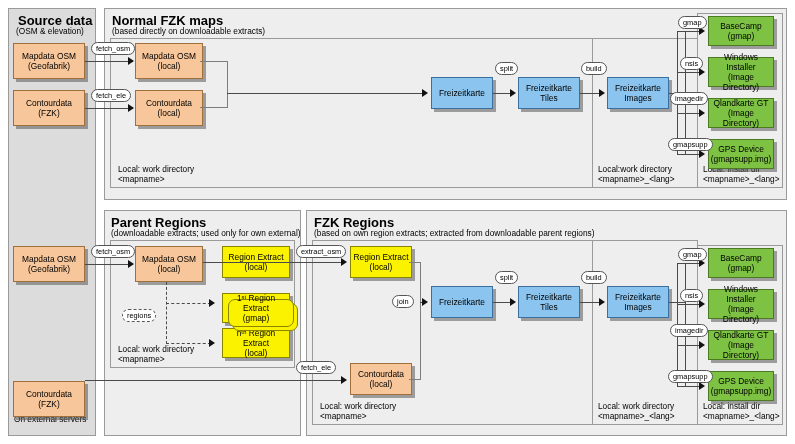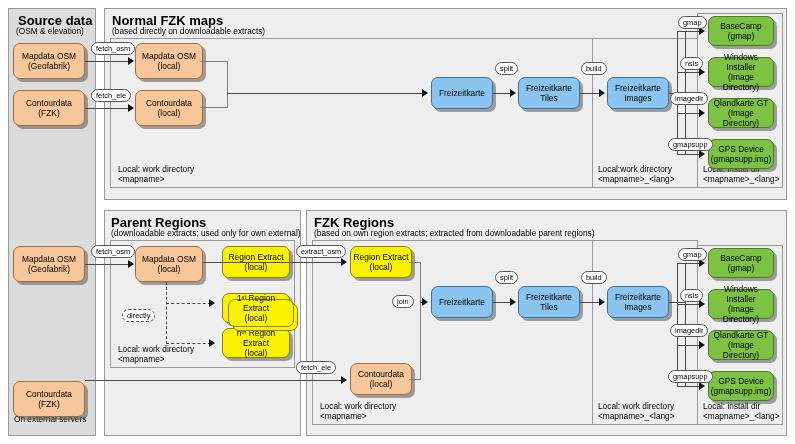--- a/index.html
+++ b/index.html
@@ -9,21 +9,21 @@
   
   .grp{position:absolute;box-sizing:border-box;background:#eeeeee;border:1px solid #9a9a9a;}
   .subgrp{position:absolute;box-sizing:border-box;background:#eeeeee;border:1px solid #9a9a9a;}
   .srcpanel{position:absolute;box-sizing:border-box;background:#dcdcdc;border:1px solid #9a9a9a;}
 
   .grp-title{position:absolute;font-weight:bold;font-size:13px;color:#000;white-space:nowrap;}
   .grp-sub{position:absolute;font-size:8.3px;color:#000;white-space:nowrap;}
   .panel-note{position:absolute;font-size:8.3px;color:#000;line-height:10px;white-space:pre-line;}
 
   
-  .node{position:absolute;box-sizing:border-box;border-radius:7px;border:1px solid #5a5a5a;
+  .node{position:absolute;box-sizing:border-box;border-radius:0;border:1px solid #5a5a5a;
         display:flex;align-items:center;justify-content:center;text-align:center;
         font-size:8.4px;line-height:10px;color:#000;white-space:pre-line;
         box-shadow:3px 3px 0 rgba(90,90,90,.55);}
   .n-orange{background:#f7c69a;border-color:#a0703c;}
   .n-blue{background:#8bc4ee;border-color:#3b6f9e;}
   .n-yellow{background:#fbf200;border-color:#8a8400;}
   .n-green{background:#7dc242;border-color:#4c7a22;}
 
   
   .stack::before,.stack::after{content:"";position:absolute;border-radius:7px;border:1px solid #8a8400;background:#fbf200;z-index:-1;}
@@ -148,36 +148,36 @@
 
   <div class="subgrp" style="left:110px;top:240px;width:185px;height:128px;"></div>
   <div class="panel-note" style="left:118px;top:344px;">Local: work directory
 &lt;mapname&gt;</div>
 
   <div class="node n-orange" style="left:135px;top:246px;width:68px;height:36px;">Mapdata OSM
 (local)</div>
   <div class="node n-yellow" style="left:222px;top:246px;width:68px;height:32px;">Region Extract
 (local)</div>
   <div class="node n-yellow stack" style="left:222px;top:293px;width:68px;height:30px;">1ˢᵗ Region Extract
-(local)</div>
+(gmap)</div>
   <div class="node n-yellow" style="left:222px;top:328px;width:68px;height:30px;">nᵗʰ Region Extract
 (local)</div>
 
   <div class="ln lnh" style="left:85px;top:264px;width:48px;"></div>
   <div class="arw" style="left:128px;top:260px;"></div>
   <div class="elabel" style="left:91px;top:245px;">fetch_osm</div>
 
   <div class="ln lnh" style="left:203px;top:262px;width:380px;"></div>
 
   <div class="dln dlnv" style="left:166px;top:282px;height:62px;"></div>
   <div class="dln dlnh" style="left:166px;top:303px;width:45px;"></div>
   <div class="arw" style="left:209px;top:299px;"></div>
   <div class="dln dlnh" style="left:166px;top:343px;width:45px;"></div>
   <div class="arw" style="left:209px;top:339px;"></div>
-  <div class="elabel dashed" style="left:122px;top:309px;">directly</div>
+  <div class="elabel dashed" style="left:122px;top:309px;">regions</div>
 
   <div class="grp" style="left:306px;top:210px;width:481px;height:226px;"></div>
   <div class="grp-title" style="left:314px;top:215px;">FZK Regions</div>
   <div class="grp-sub" style="left:314px;top:228px;">(based on own region extracts; extracted from downloadable parent regions)</div>
 
   <div class="subgrp" style="left:312px;top:240px;width:281px;height:185px;"></div>
   <div class="panel-note" style="left:320px;top:401px;">Local: work directory
 &lt;mapname&gt;</div>
 
   <div class="subgrp" style="left:592px;top:240px;width:106px;height:185px;"></div>

